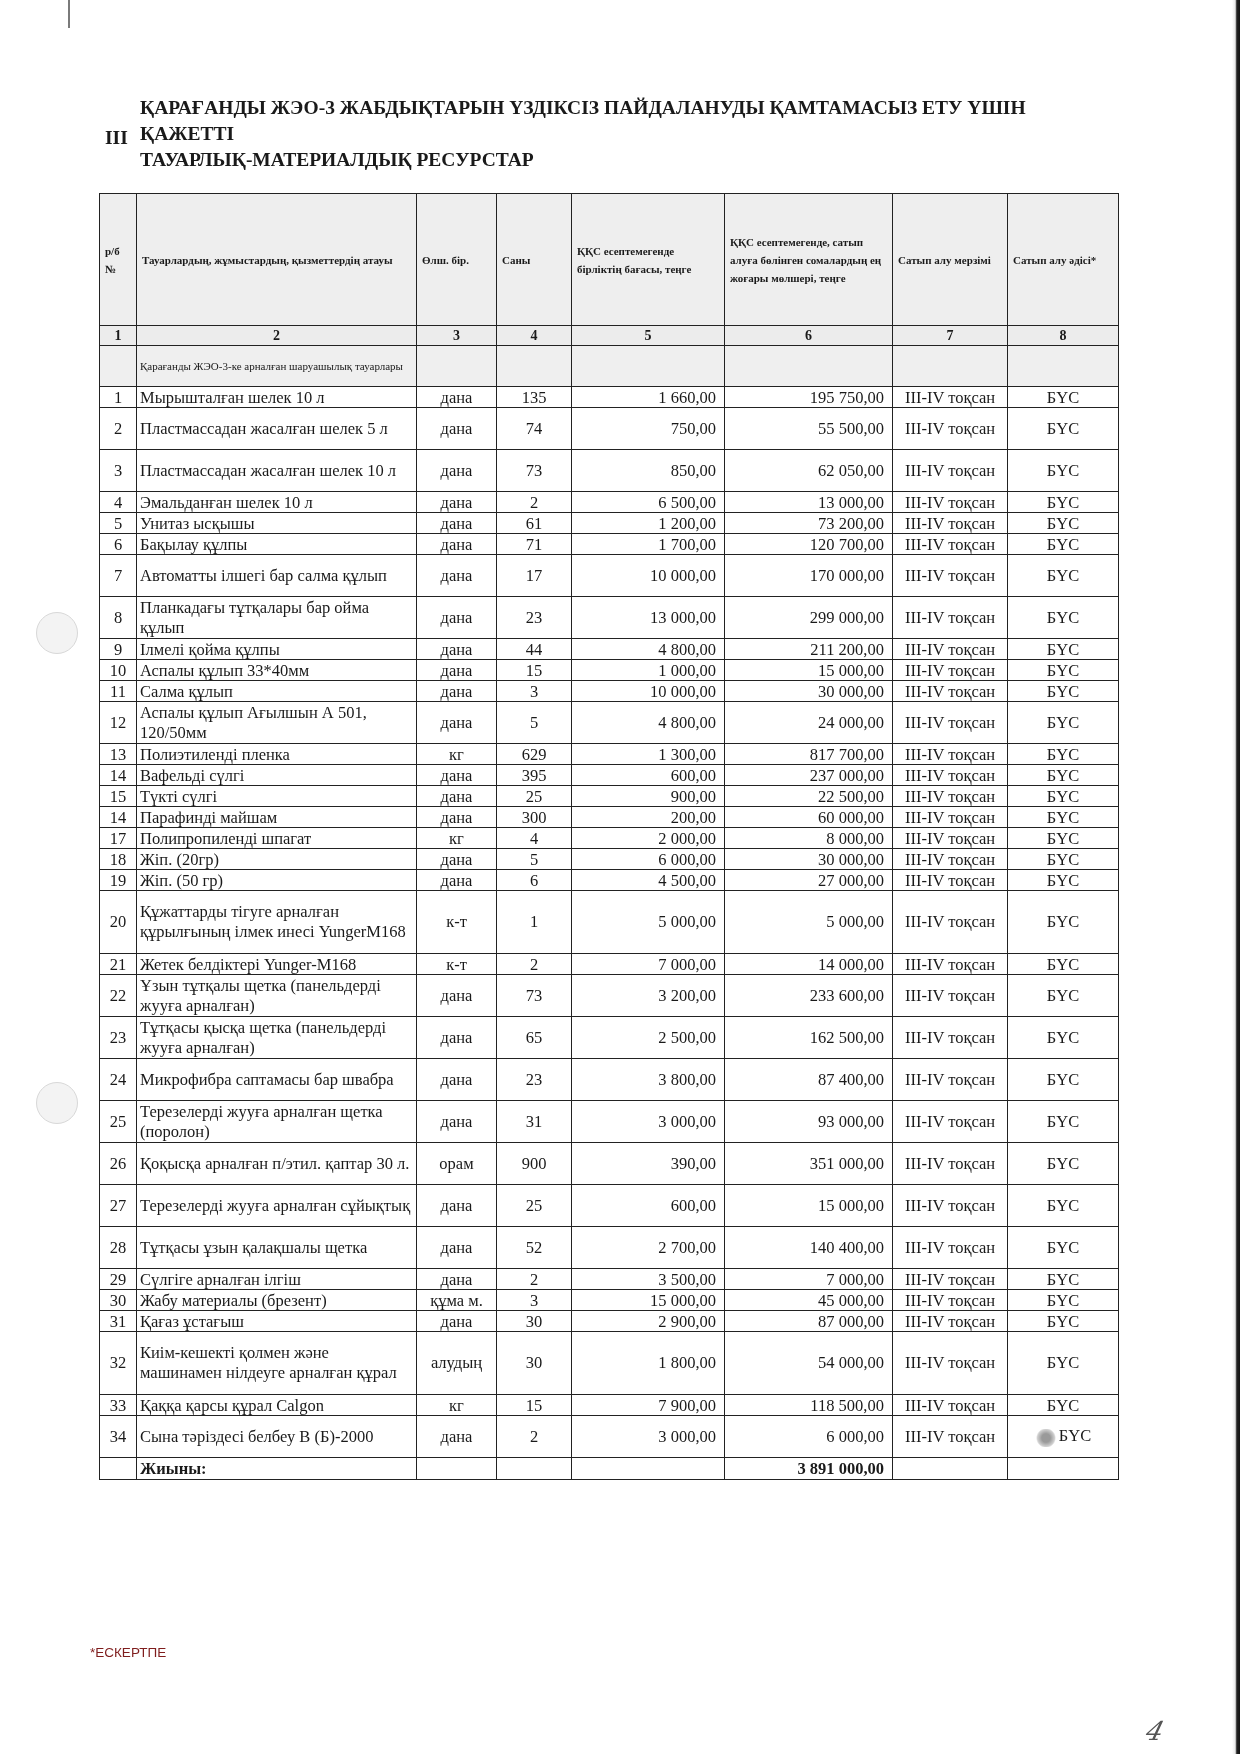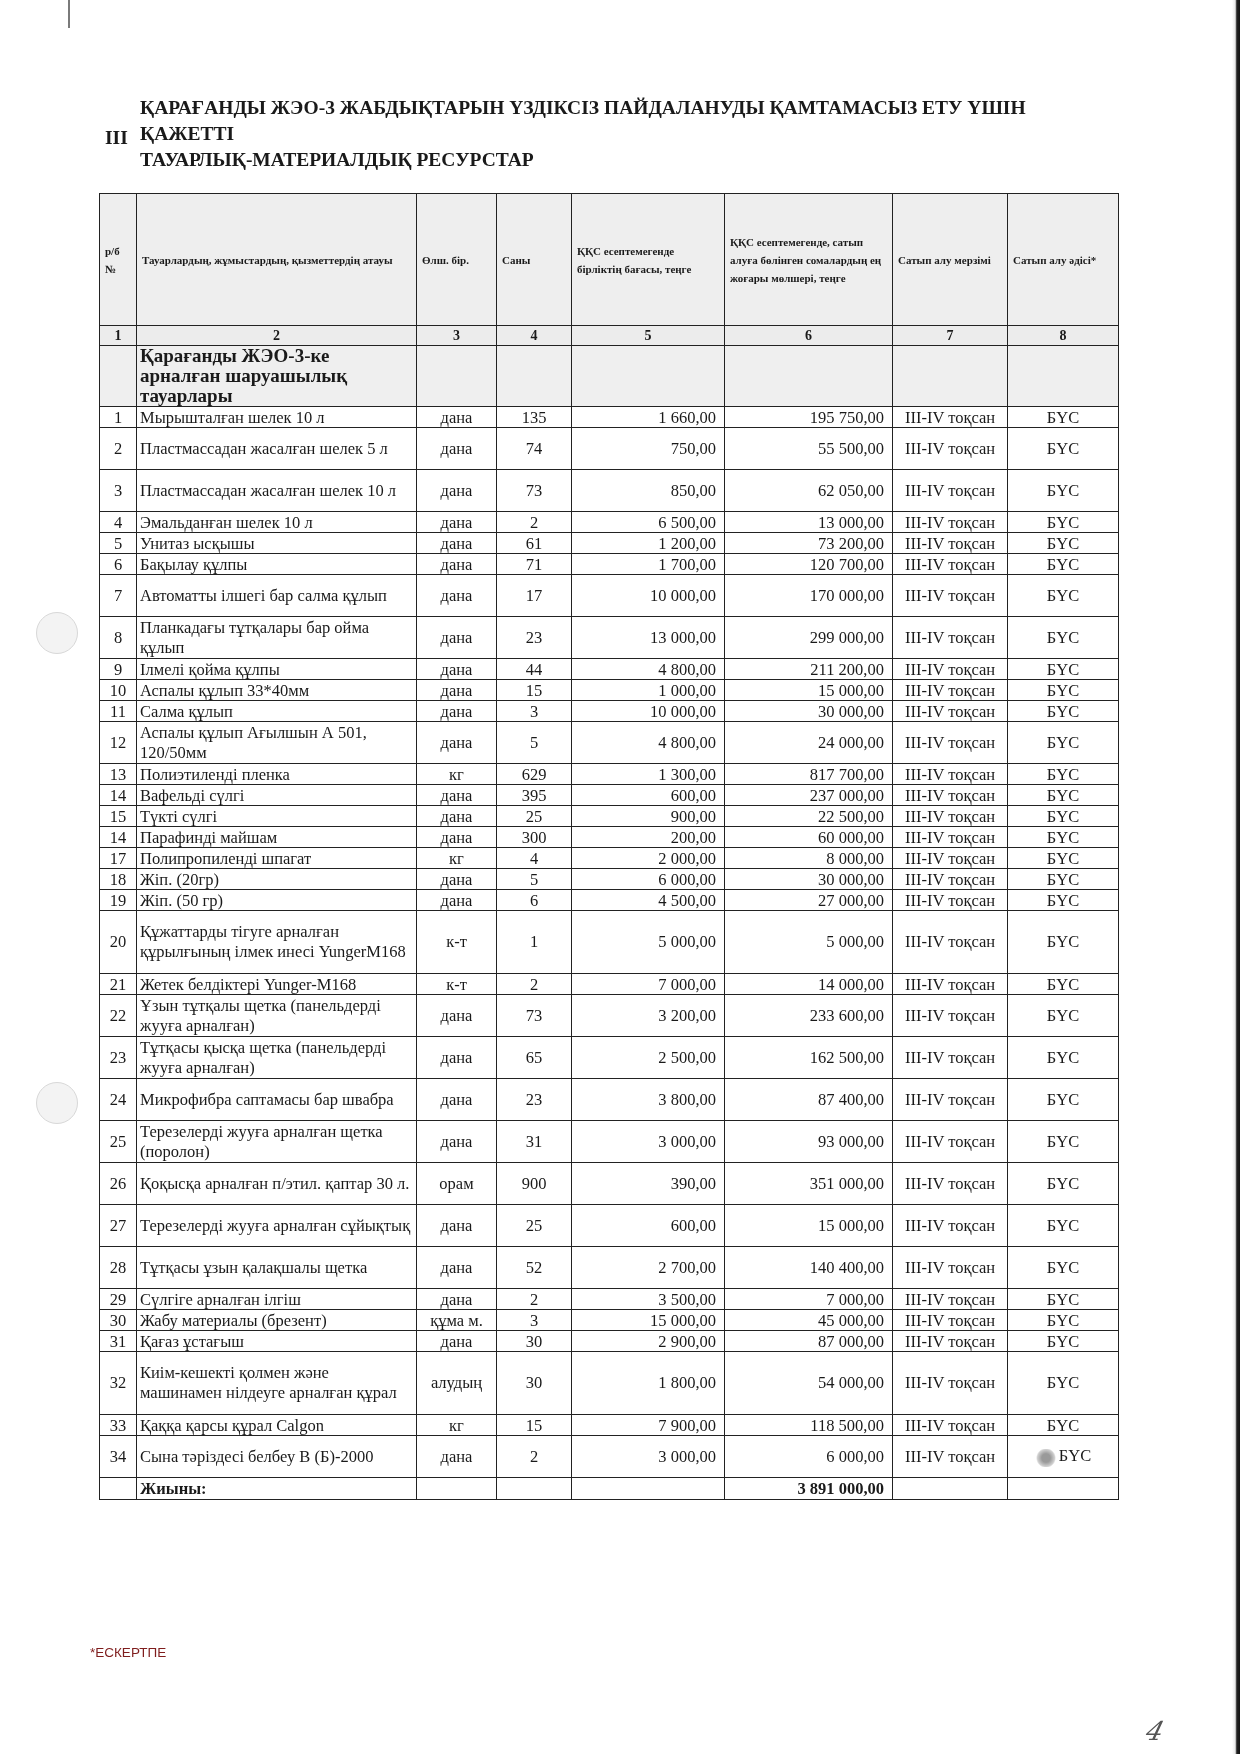--- a/index.html
+++ b/index.html
@@ -14,21 +14,21 @@
   .title-block .roman { position: absolute; left: 10px; top: 30px; }
   .title-block .t { padding-left: 45px; }
   table.doc {
     position: absolute; left: 99px; top: 193px; width: 1019px;
     border-collapse: collapse; table-layout: fixed; font-size: 16.5px;
   }
   table.doc td, table.doc th { border: 1.5px solid #222; padding: 0 5px; vertical-align: middle; }
   table.doc th { background: #eeeeee; font-weight: bold; font-size: 11px; line-height: 18px; text-align: left; height: 131px; }
   tr.colnums td { background: #ececec; font-weight: bold; text-align: center; height: 19px; font-size: 14px; }
   tr.section td { background: #efefef; height: 40px; }
-  tr.section td.name { font-weight: bold; font-size: 19px; line-height: 20px; }
+  tr.section td.name { font-weight: normal; font-size: 11px; line-height: 20px; }
   td.no { text-align: center; }
   td.name { text-align: left; line-height: 20px; padding-left: 3px !important; }
   td.unit, td.qty, td.term, td.method { text-align: center; }
   td.price, td.sum { text-align: right; padding-right: 8px !important; }
   tr.r1 td { height: 20px; line-height: 19px; }
   tr.r2 td { height: 41px; }
   tr.r3 td { height: 62px; }
   tr.total td { height: 21px; font-weight: bold; margin-left: 16px; }
   .stamp { display: inline-block; width: 22px; height: 18px; background: radial-gradient(circle, #9a9a9a 30%, #cfcfcf 60%, transparent 70%); vertical-align: middle; margin-right: 2px; }
   .note { position: absolute; left: 90px; top: 1643px; width: 1050px; font-family: "Liberation Sans", sans-serif; font-size: 13.5px; line-height: 19px; color: #7f1d1d; }

